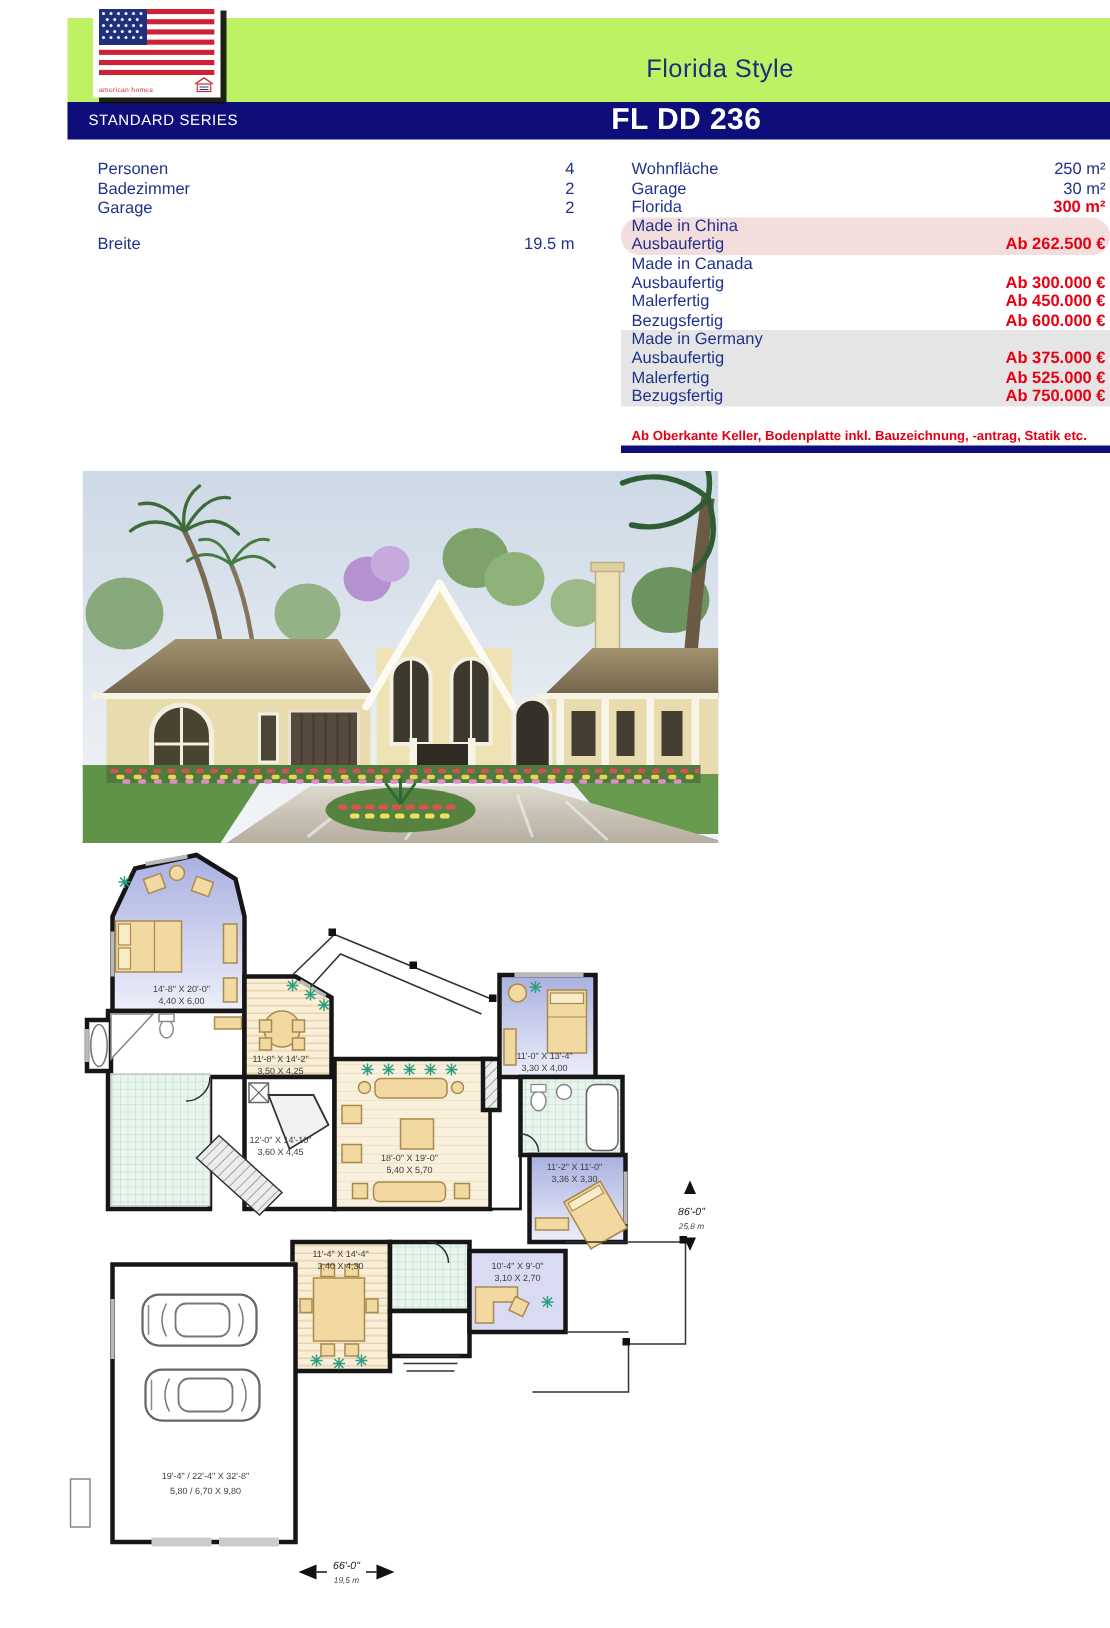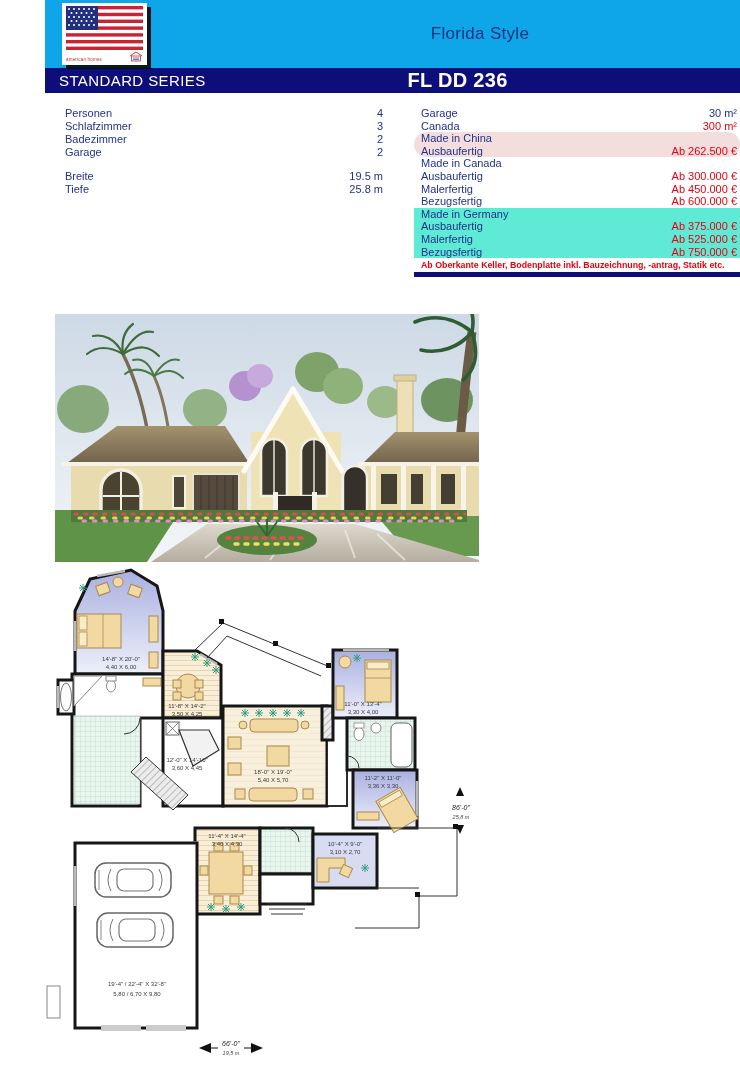--- a/index.html
+++ b/index.html
@@ -1,41 +1,41 @@
 <!DOCTYPE html>
 <html><head>
 <meta charset="utf-8">
 <style>
   html,body{margin:0;padding:0;background:#fff;}
   .page{position:relative;width:740px;height:1085px;background:#fff;overflow:hidden;
         font-family:"Liberation Sans","DejaVu Sans",sans-serif;}
   
-  .hdr-blue{position:absolute;left:45px;top:0;width:695px;height:68px;background:#0ea5e9;}
+  .hdr-blue{position:absolute;left:45px;top:12px;width:695px;height:68px;background:#bef264;}
   .hdr-title{position:absolute;left:175px;top:24px;right:0;text-align:center;
              font-size:17px;color:#17317e;letter-spacing:.3px;}
   .title-bar{position:absolute;left:45px;top:68px;width:695px;height:25px;background:#0e0e7b;}
-  .series-label{position:absolute;left:14px;top:0;line-height:25px;color:#fff;font-size:15px;letter-spacing:.4px;}
+  .series-label{position:absolute;left:14px;top:0;line-height:25px;color:#fff;font-size:10px;letter-spacing:.4px;}
   .model-code{position:absolute;left:130px;right:0;top:0;text-align:center;line-height:25px;
               color:#fff;font-size:20px;font-weight:bold;letter-spacing:.3px;}
   .logo-box{position:absolute;left:62px;top:3px;width:85px;height:62px;background:#fff;
             box-shadow:4px 4px 0 rgba(10,10,10,.9);padding:3px 4px 2px 4px;box-sizing:border-box;}
   .logo-flag{display:block;}
   .logo-row{display:flex;justify-content:space-between;align-items:flex-end;margin-top:1px;}
   .logo-brand{font-size:4.5px;color:#c03030;letter-spacing:.2px;}
   
   .specs-left{position:absolute;left:65px;top:107px;width:318px;color:#21328c;}
   .specs-left .row{display:flex;justify-content:space-between;height:13px;line-height:13px;font-size:11px;}
   .specs-left .gap{height:11px;}
   .specs-right{position:absolute;left:414px;top:107px;width:326px;color:#21328c;}
   .specs-right .row{display:flex;justify-content:space-between;height:12.6px;line-height:12.6px;
                     font-size:11px;padding:0 3px 0 7px;}
-  .price{color:#e60012;font-weight:normal;text-align:right;}
+  .price{color:#e60012;font-weight:bold;text-align:right;}
   .grp-china{background:#f3dddd;border-radius:14px;}
-  .grp-germany{background:#5eead4;}
-  .footnote{margin-top:2px;padding-left:7px;font-size:8.8px;font-weight:bold;color:#e60012;}
+  .grp-germany{background:#e5e5e5;}
+  .footnote{margin-top:14px;padding-left:7px;font-size:8.8px;font-weight:bold;color:#e60012;}
   .navy-rule{margin-top:2px;height:5px;background:#0e0e7b;}
   
   .house-fig{position:absolute;left:55px;top:314px;width:424px;height:248px;}
   .plan-fig{position:absolute;left:45px;top:566px;width:430px;height:500px;}
   svg text{font-family:"Liberation Sans","DejaVu Sans",sans-serif;}
   .plan-label{font-size:6px;fill:#3c3c3c;text-anchor:middle;}
   .plan-dim{font-size:7px;fill:#222;font-style:italic;text-anchor:middle;}
   .plan-dim-m{font-size:5.5px;fill:#444;font-style:italic;text-anchor:middle;}
   .wall{stroke:#161616;stroke-width:3;stroke-linejoin:miter;}
   .iwall{stroke:#161616;stroke-width:1.8;}
@@ -109,49 +109,45 @@
       </svg>
     </div>
   </div>
 
   <div class="specs-left">
     <div class="row">
         <span>Personen</span>
         <span>4</span>
       </div>
     <div class="row">
-        <span>Schlafzimmer</span>
-        <span>3</span>
-      </div>
-    <div class="row">
         <span>Badezimmer</span>
         <span>2</span>
       </div>
     <div class="row">
         <span>Garage</span>
         <span>2</span>
       </div>
     <div class="gap"></div>
     <div class="row">
         <span>Breite</span>
         <span>19.5 m</span>
       </div>
-    <div class="row">
-        <span>Tiefe</span>
-        <span>25.8 m</span>
-      </div>
   </div>
 
   <div class="specs-right">
+    <div class="row">
+        <span>Wohnfläche</span>
+        <span>250 m²</span>
+      </div>
     <div class="row">
         <span>Garage</span>
         <span>30 m²</span>
       </div>
     <div class="row">
-        <span>Canada</span>
+        <span>Florida</span>
         <span class="price">300 m²</span>
       </div>
 
     <div class="grp-china">
       <div class="row">
           <span>Made in China</span>
         </div>
       <div class="row">
           <span>Ausbaufertig</span>
           <span class="price">Ab 262.500 €</span>

